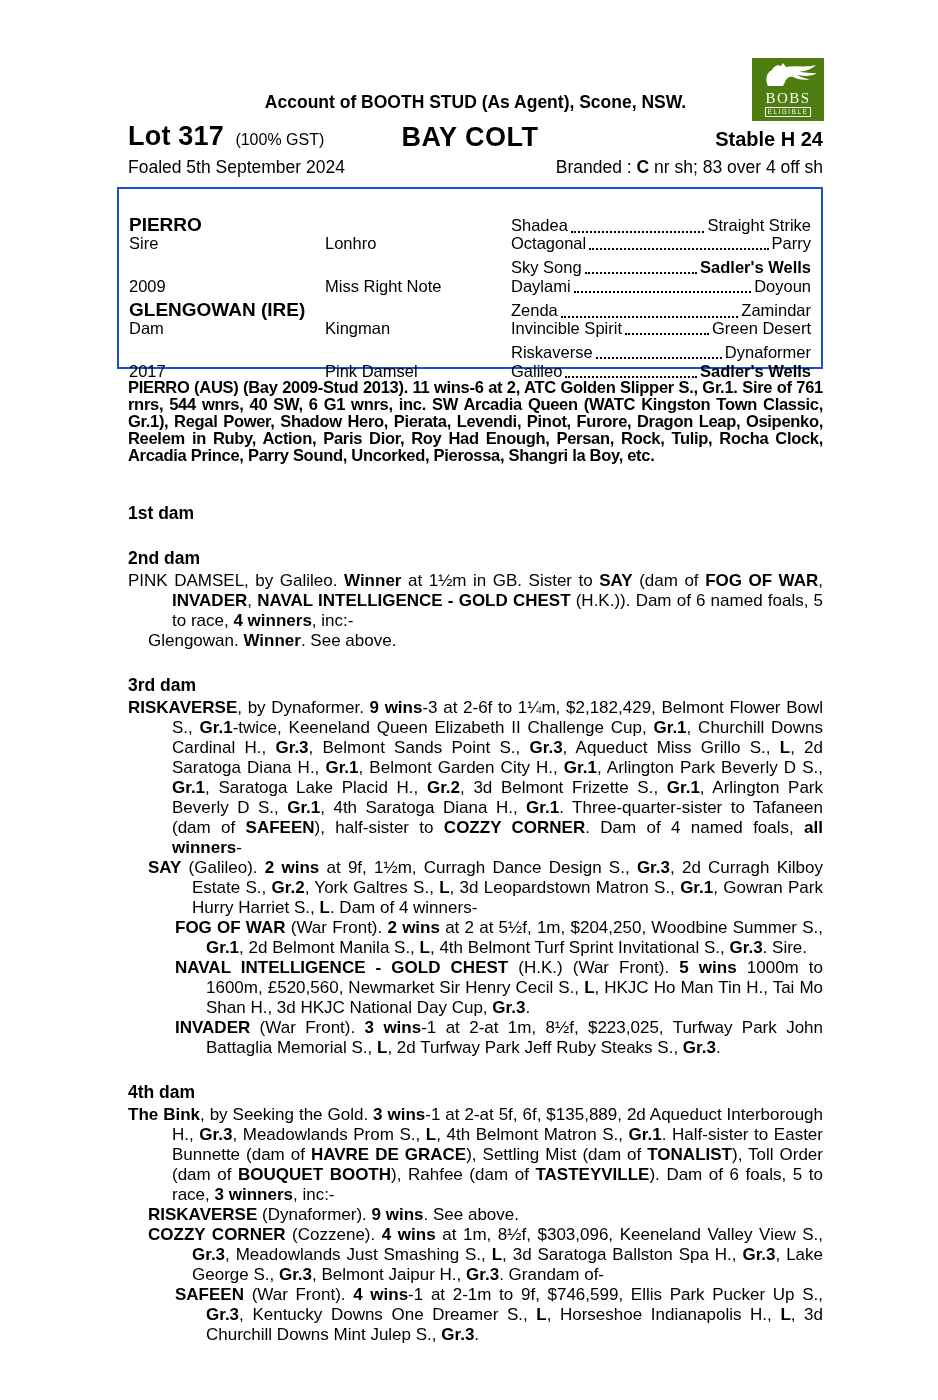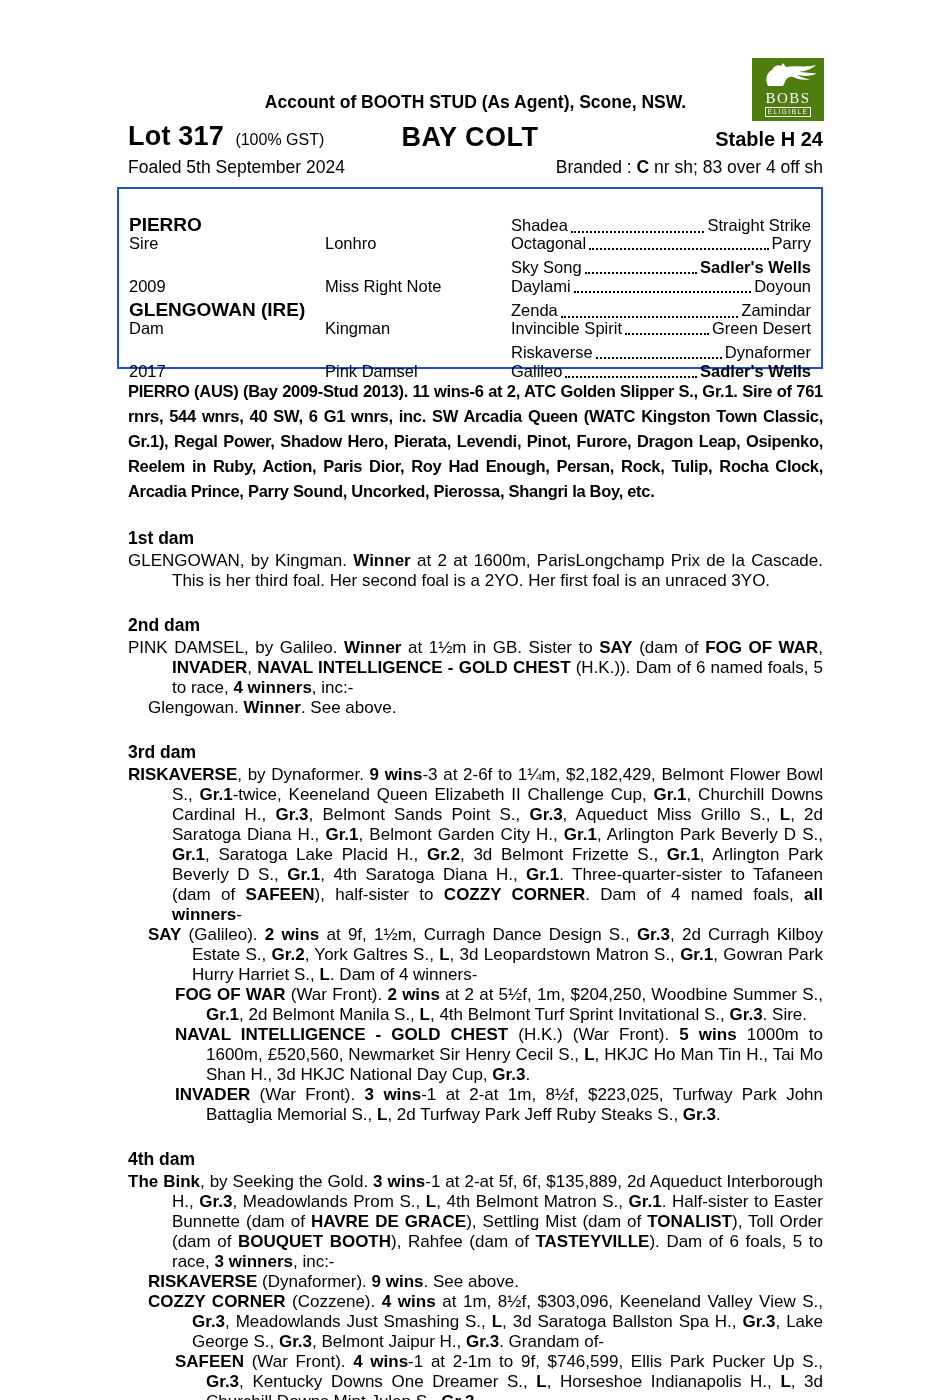--- a/index.html
+++ b/index.html
@@ -27,21 +27,21 @@
     border:2px solid #1d4ed8;display:grid;grid-template-columns:196px 186px 1fr;
     grid-auto-rows:21.3px;padding:4px 10px;font-size:16.5px;align-items:baseline;
   }
   .ped .cell{white-space:nowrap;line-height:21.3px;}
   .ped .big{font-weight:bold;font-size:19px;}
   .c1{grid-column:1;} .c2{grid-column:2;margin-top:40px;} .c3{grid-column:3;display:flex;align-items:baseline;}
   .r1{grid-row:1}.r2{grid-row:2}.r3{grid-row:3}.r4{grid-row:4}.r5{grid-row:5}.r6{grid-row:6}.r7{grid-row:7}.r8{grid-row:8}
   .leader{flex:1;border-bottom:2px dotted #000;margin:0 3px;align-self:flex-end;margin-bottom:4px;min-width:12px;}
   .by.b{font-weight:bold;}
   .sirepara{
-    font-weight:bold;font-size:16.5px;line-height:25px;text-align:justify;
+    font-weight:bold;font-size:16.5px;line-height:17px;text-align:justify;
     margin:10px 0 0 11px;letter-spacing:-0.3px;min-height:100px;
   }
   .sec .h{font-weight:bold;font-size:17.5px;margin:24px 0 2px 11px;}
   .sec p{margin:0 0 0 11px;font-size:17px;line-height:20px;text-align:justify;}
   .lv0{padding-left:44px;text-indent:-44px;}
   .lv1{padding-left:64px;text-indent:-44px;}
   .lv2{padding-left:78px;text-indent:-31px;}
 </style>
 </head>
 <body>
@@ -124,21 +124,20 @@
           <span>Riskaverse</span>
           <span class="leader"></span>
           <span class="by">Dynaformer</span>
         </div>
     </div>
 
     <div class="sirepara"><b>PIERRO (AUS) (Bay 2009-Stud 2013). 11 wins-6 at 2, ATC Golden Slipper S., Gr.1. Sire of 761 rnrs, 544 wnrs, 40 SW, 6 G1 wnrs, inc. SW Arcadia Queen (WATC Kingston Town Classic, Gr.1), Regal Power, Shadow Hero, Pierata, Levendi, Pinot, Furore, Dragon Leap, Osipenko, Reelem in Ruby, Action, Paris Dior, Roy Had Enough, Persan, Rock, Tulip, Rocha Clock, Arcadia Prince, Parry Sound, Uncorked, Pierossa, Shangri la Boy, etc.</b></div>
 
     <div class="sec">
       <div class="h">1st dam</div>
-      <p class="lv0">GLENGOWAN, by Kingman. <b>Winner</b> at 2 at 1600m, ParisLongchamp Prix de la Cascade. This is her third foal. Her second foal is a 2YO. Her first foal is an unraced 3YO.</p>
     </div>
 
     <div class="sec">
       <div class="h">2nd dam</div>
       <p class="lv0">PINK DAMSEL, by Galileo. <b>Winner</b> at 1½m in GB. Sister to <b>SAY</b> (dam of <b>FOG OF WAR</b>, <b>INVADER</b>, <b>NAVAL INTELLIGENCE - GOLD CHEST</b> (H.K.)). Dam of 6 named foals, 5 to race, <b>4 winners</b>, inc:-</p>
       <p class="lv1">Glengowan. <b>Winner</b>. See above.</p>
     </div>
 
     <div class="sec">
       <div class="h">3rd dam</div>

